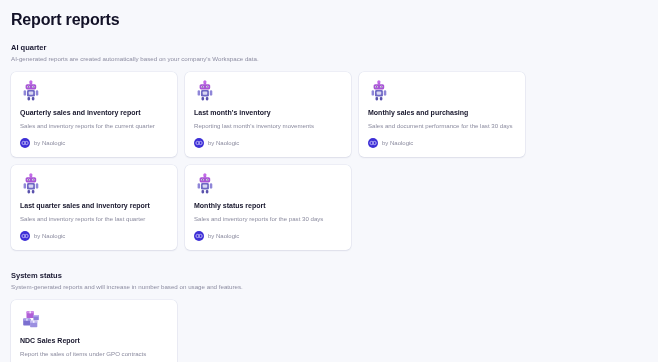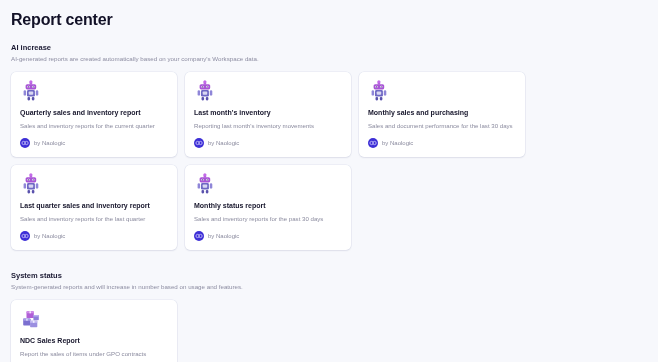--- a/index.html
+++ b/index.html
@@ -121,24 +121,24 @@
     color: #8a8a9e;
     line-height: 8px;
     white-space: nowrap;
   }
 </style>
 </head>
 <body>
 
 <div class="page">
 
-  <h1 class="page-title">Report center</h1>
+  <h1 class="page-title">Report reports</h1>
 
   <div class="section ai-section">
-    <h2 class="section-title">AI increase</h2>
+    <h2 class="section-title">AI quarter</h2>
     <p class="section-sub">AI-generated reports are created automatically based on your company's Workspace data.</p>
 
     <div class="card-grid">
 
       <div class="card">
         <span class="card-icon">
           <svg width="22" height="22" viewBox="0 0 22 22">
             <rect x="9.6" y="1.5" width="2.6" height="3" fill="#b95fe0"></rect>
             <circle cx="10.9" cy="1.8" r="1.5" fill="#c36ae8"></circle>
             <rect x="5.6" y="4.2" width="10.6" height="5.2" rx="1.6" fill="#a855d6"></rect>

